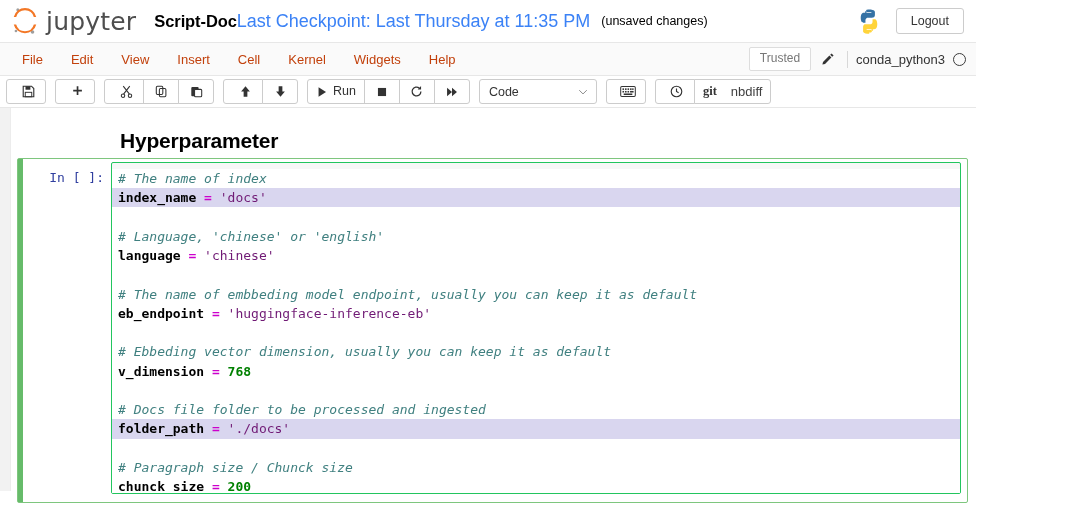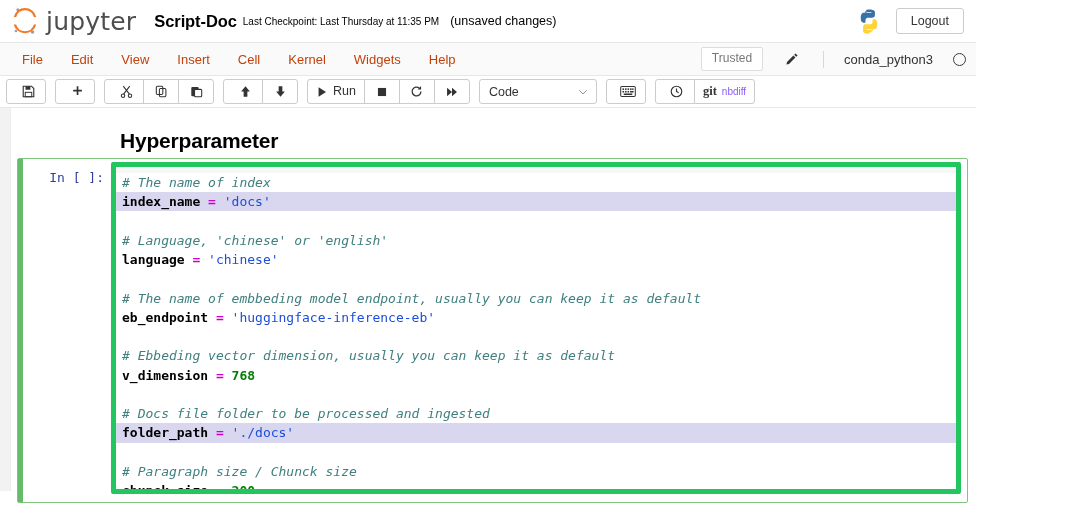--- a/index.html
+++ b/index.html
@@ -19,40 +19,40 @@
   .jp-logo{width:30px;height:30px;position:relative;display:block;}
   .jp-word{
     font-size:25px;color:#4e4e4e;letter-spacing:.2px;
     font-family:"DejaVu Sans",sans-serif;font-weight:400;line-height:1;
     margin-left:-1px;
   }
   .nb-name{
     font-size:16.5px;font-weight:bold;color:#000;margin-left:18px;
     letter-spacing:-.1px;
   }
-  .checkpoint{font-size:10px;color:#000000;margin-left:6px;}
+  .checkpoint{font-size:18px;color:#3b82f6;margin-left:0;}
   .unsaved{font-size:12.5px;color:#000;margin-left:11px;}
   .header-right{margin-left:auto;display:flex;align-items:center;gap:14px;}
   .py-logo{width:26px;height:26px;display:block;}
   .logout-btn{
     border:1px solid #ccc;border-radius:3px;background:#fff;
     font-size:12.5px;color:#333;padding:6px 14px;line-height:1;cursor:pointer;
     font-family:"Liberation Sans",sans-serif;
   }
 
   
   .menubar{
     height:32px;display:flex;align-items:center;
     background:#fafafa;border-bottom:1px solid #e7e7e7;padding-left:8px;
   }
   .menu-item{
     font-size:13px;color:#c2410c;padding:6px 14px;line-height:1;cursor:pointer;
     border-radius:2px;
   }
-  .menu-right{margin-left:auto;display:flex;align-items:center;padding-right:10px;gap:12px;}
+  .menu-right{margin-left:auto;display:flex;align-items:center;padding-right:10px;gap:0;}
   .trusted{
     border:1px solid #ddd;background:#fff;border-radius:2px;
     font-size:12px;color:#777;padding:4px 10px;line-height:1.1;cursor:pointer;
   }
   .pencil-btn{padding:0 10px;display:flex;align-items:center;cursor:pointer;}
   .kernel-sep{width:1px;height:17px;background:#d8d8d8;margin:0 8px 0 2px;}
   .kernel-name{font-size:13px;color:#333;cursor:pointer;}
   .kernel-ind{
     width:11px;height:11px;border:1.6px solid #3c3c3c;border-radius:50%;
     margin-left:8px;background:transparent;cursor:pointer;
@@ -73,23 +73,23 @@
   .tb-group .tb-btn:last-child{border-radius:0 3px 3px 0;}
   .tb-group .tb-btn:only-child{border-radius:3px;}
   .tb-btn.wide{padding:0 8px;gap:5px;font-size:12.5px;}
   .tb-label{font-size:12.5px;color:#333;line-height:1;}
   .cell-select{
     height:23px;min-width:100px;border:1px solid #ccc;border-radius:3px;
     background:#fff;display:flex;align-items:center;justify-content:space-between;
     padding:0 7px 0 9px;margin-right:9px;cursor:pointer;
   }
   .cell-select .sel-text{font-size:12.5px;color:#333;text-align:right;}
-  .git-btn{padding:0 8px;gap:5px;}
+  .git-btn{padding:0 8px;gap:14px;}
   .git-txt{font-size:12.5px;color:#333;font-weight:bold;font-family:"Liberation Serif",serif;}
-  .nbdiff-txt{font-size:10px;color:#8b5cf6;}
+  .nbdiff-txt{font-size:13px;color:#404040;}
 
   
   .nb-body{position:relative;height:383px;background:#fff;}
   .left-strip{position:absolute;left:0;top:0;width:10px;height:100%;background:#f2f2f2;border-right:1px solid #ececec;}
   .nb-inner{position:absolute;left:10px;right:0;top:0;bottom:0;}
 
   .md-heading{
     position:absolute;left:110px;top:21px;
     font-size:21px;font-weight:bold;color:#000;letter-spacing:-.2px;
   }
@@ -100,36 +100,36 @@
     border:1px solid #7ec67e;border-radius:2px;background:#fff;
     display:flex;padding:3px 0 8px 0;box-sizing:border-box;height:345px;
   }
   .cell-bar{position:absolute;left:0;top:0;bottom:0;width:5px;background:#66bb6a;}
   .prompt{
     width:93px;flex:0 0 93px;text-align:right;padding:7px 7px 0 0;
     font-family:"DejaVu Sans Mono","Liberation Mono",monospace;
     font-size:13px;color:#303f9f;line-height:1.38;box-sizing:border-box;
   }
   .input-area{
-    flex:1;background:#f7f7f7;border:5px solid #22c55e;border-radius:2px;
+    flex:1;background:#f7f7f7;border:1px solid #22c55e;border-radius:2px;
     margin:0 6px 0 0;padding:6px 0 8px 0;box-sizing:border-box;min-width:0;
     overflow:hidden;
   }
   .code{
     font-family:"DejaVu Sans Mono","Liberation Mono",monospace;
     font-size:13px;line-height:1.48;white-space:pre;color:#000;
     background:#fff;
   }
   .cl{padding:0 0 0 6px;background:#fff;}
   .cl.hl{background:#d9d6ef;}
   .cl.blank{height:19.3px;}
   .c-com{color:#408080;font-style:italic;}
   .c-var{color:#000;font-weight:bold;}
   .c-op{color:#cc00cc;font-weight:bold;}
-  .c-str{color:#1d4ed8;}
+  .c-str{color:#701a75;}
   .c-num{color:#008000;font-weight:bold;}
 </style>
 </head>
 <body>
 
 <div class="page">
 
   <div class="header">
     <div class="logo-wrap">
       <span class="jp-logo">

